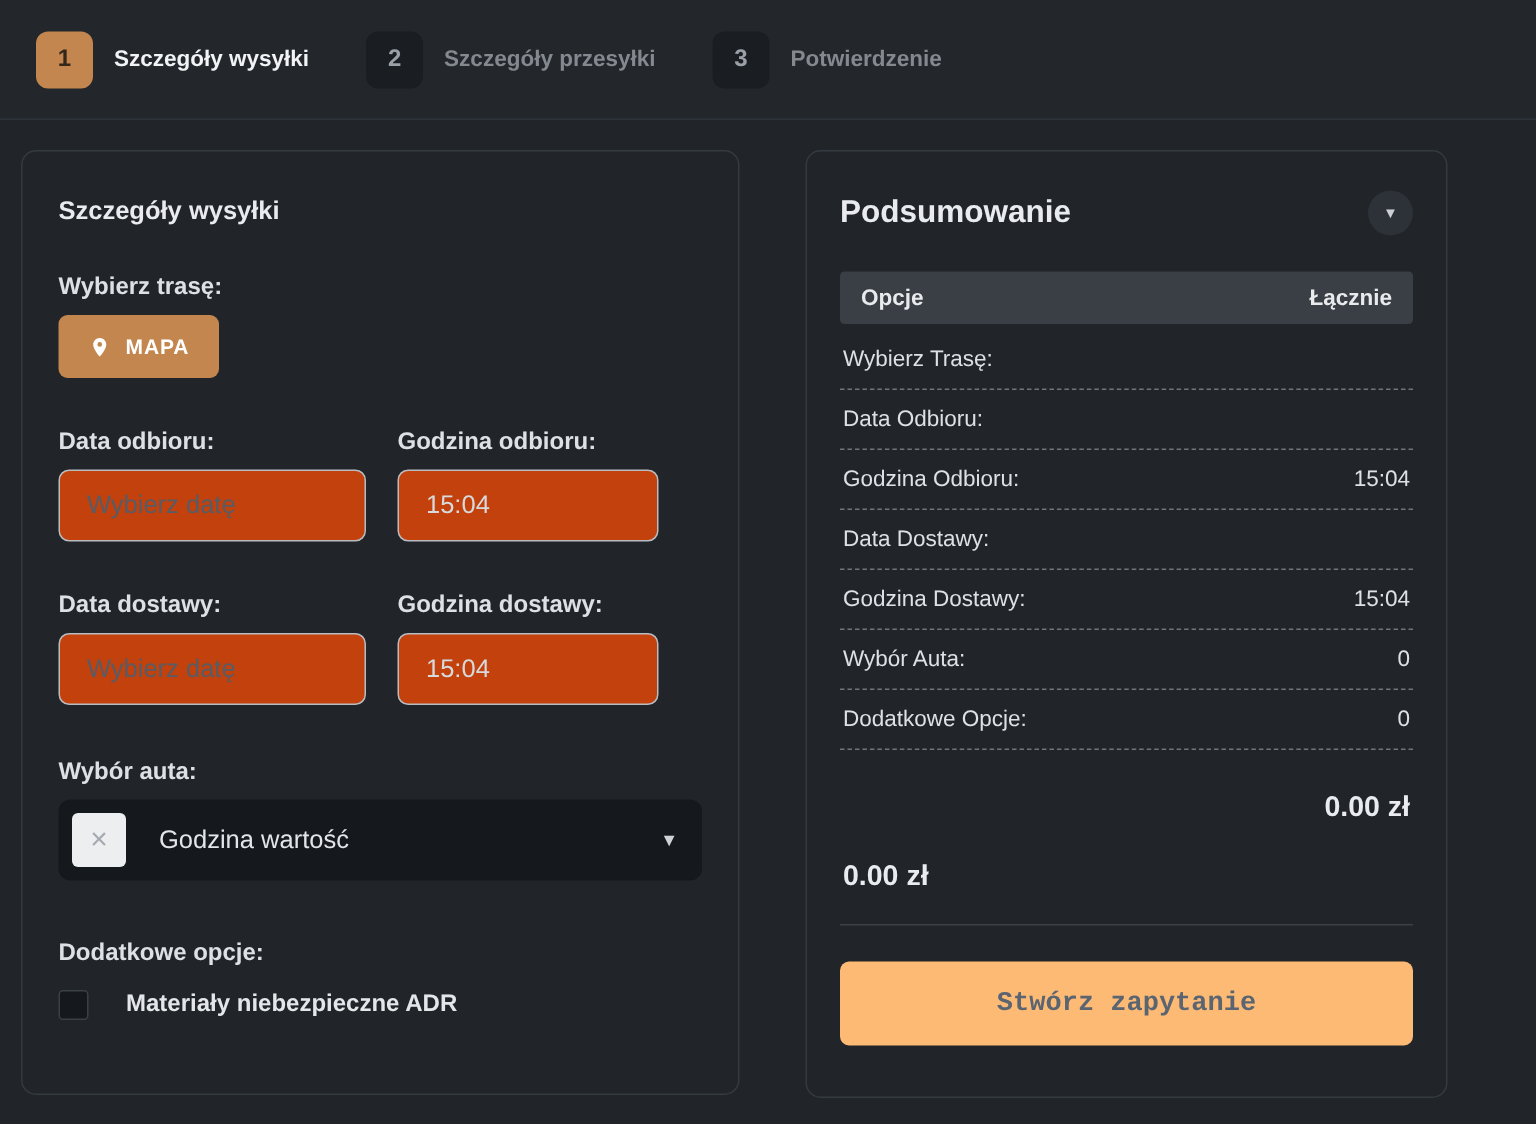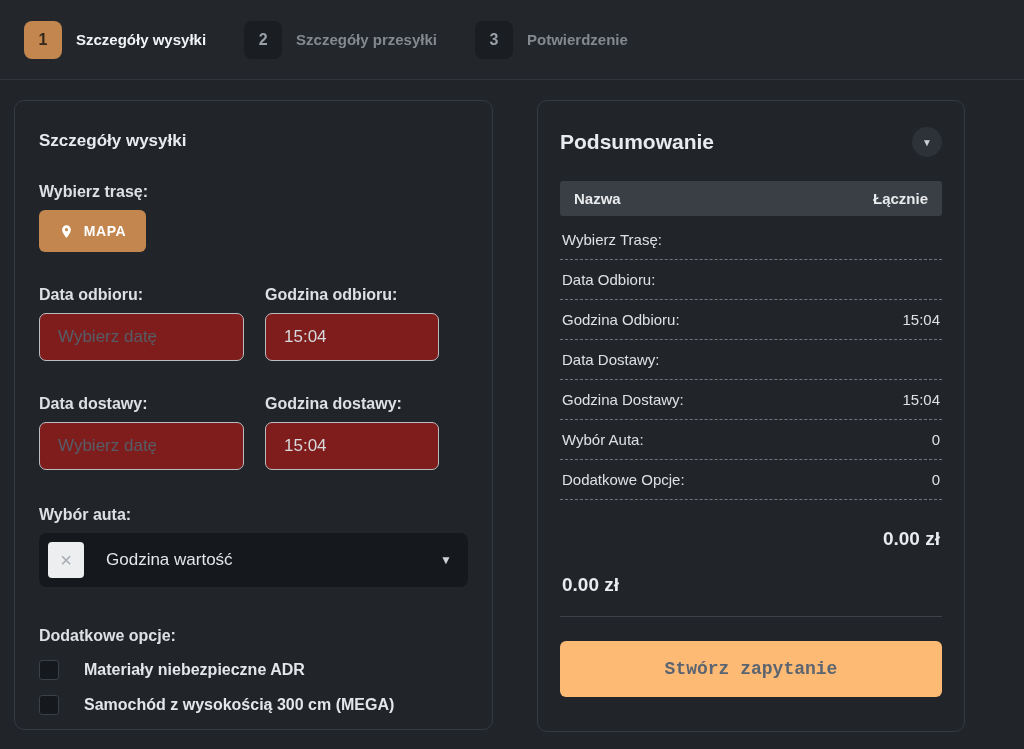--- a/index.html
+++ b/index.html
@@ -49,21 +49,21 @@
     background:#c2864e; border:none; border-radius:6px;
     color:#ffffff; font-weight:700; font-size:14px; letter-spacing:0.6px;
     display:flex; align-items:center; justify-content:center; gap:10px;
     cursor:pointer; font-family:inherit;
   }
   .grid-row { display:flex; gap:21px; margin-top:34px; }
   .col-date { width:205px; }
   .col-time { width:174px; }
   .text-input {
     width:100%; height:48px;
-    background:#7f1d1d;
+    background:#c2410c;
     border:1px solid #b9bdc2; border-radius:7px;
     color:#d7dadd; font-size:17px; padding:0 18px;
     font-family:inherit; outline:none;
   }
   .text-input::placeholder { color:#565d66; }
 
   .vehicle-block { margin-top:36px; }
   .dropdown {
     height:54px; background:#15181c; border-radius:8px;
     display:flex; align-items:center; padding:0 16px 0 9px;
@@ -184,37 +184,33 @@
         <span class="caret">▼</span>
       </div>
     </div>
 
     <div class="options-block">
       <div class="field-label" style="margin-bottom:2px;">Dodatkowe opcje:</div>
       <div class="checkbox-row">
         <span class="checkbox"></span>
         <span class="checkbox-label">Materiały niebezpieczne ADR</span>
       </div>
-      <div class="checkbox-row">
-        <span class="checkbox"></span>
-        <span class="checkbox-label">Samochód z wysokością 300 cm (MEGA)</span>
-      </div>
     </div>
   </div>
 
   <div class="panel right">
     <div class="summary-head">
       <div class="summary-title">Podsumowanie</div>
       <button class="toggle-btn">
         <span>▼</span>
       </button>
     </div>
 
     <div class="table-header">
-      <span>Nazwa</span>
+      <span>Opcje</span>
       <span>Łącznie</span>
     </div>
 
     <div class="summary-row">
       <span>Wybierz Trasę:</span>
       <span class="row-value"></span>
     </div>
     <div class="summary-row">
       <span>Data Odbioru:</span>
       <span class="row-value"></span>

